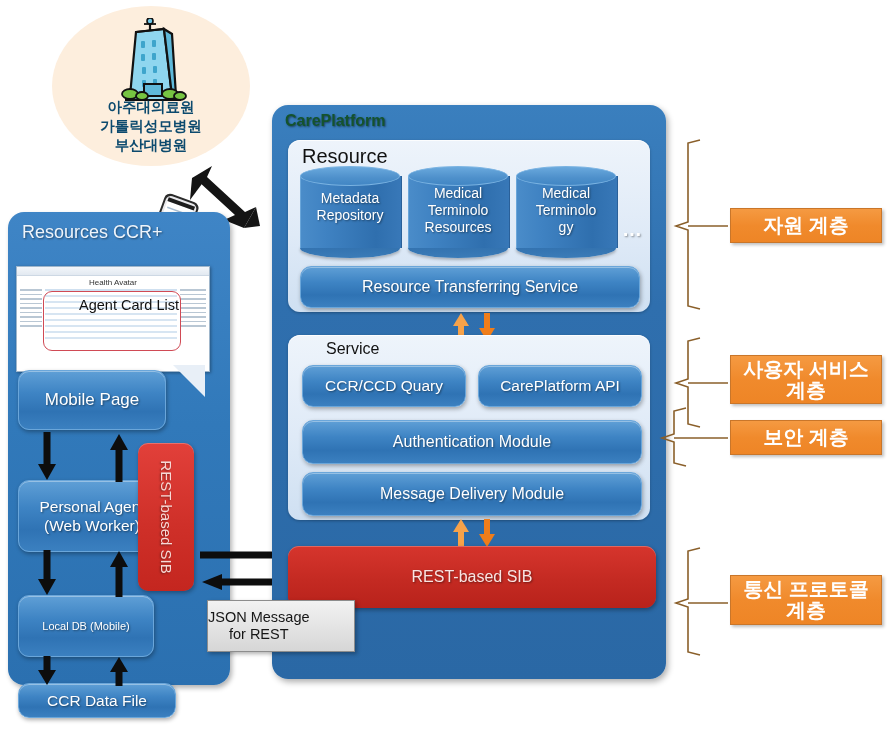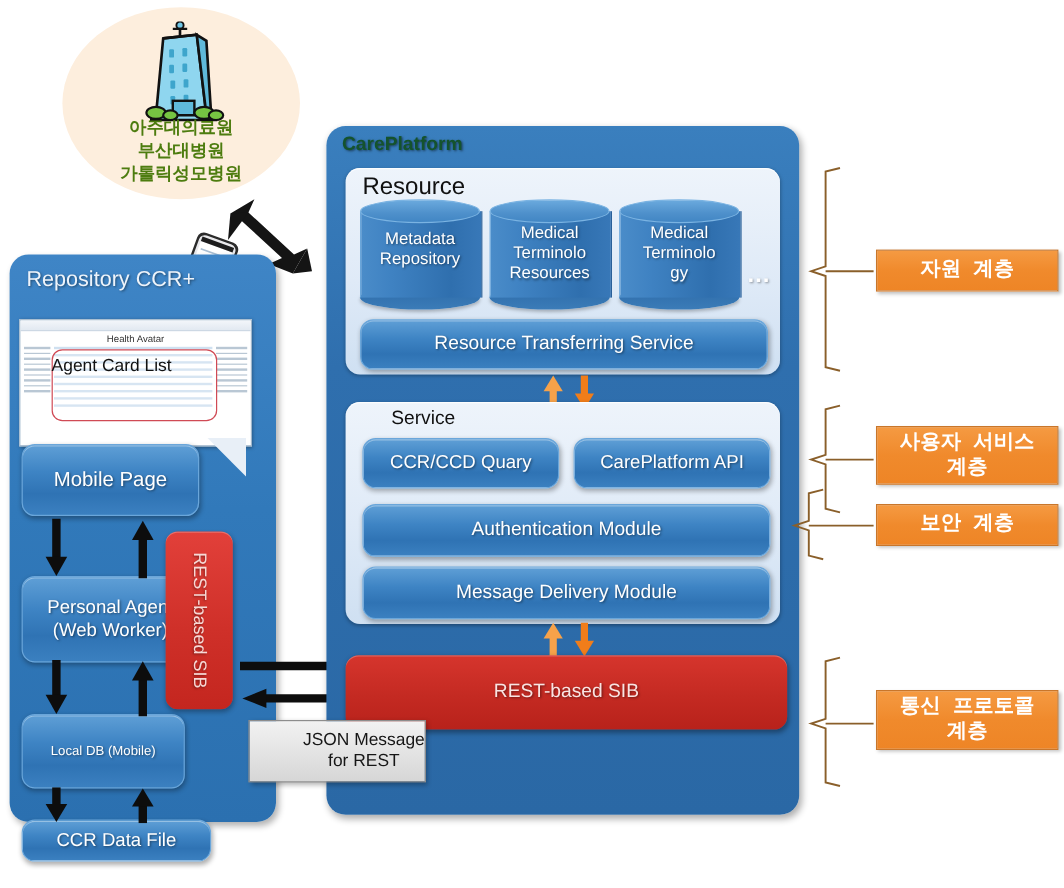--- a/index.html
+++ b/index.html
@@ -13,21 +13,21 @@
   .abs{position:absolute;}
 
   
   #hospital-ellipse{
     left:52px;top:6px;width:198px;height:160px;
     background:#fdeedd;border-radius:50%;
   }
   #hospital-icon{left:100px;top:18px;width:100px;height:92px;}
   #hospital-labels{
     left:52px;top:98px;width:198px;
-    text-align:center;color:#4d7c0f;
+    text-align:center;color:#0c4a6e;
     font-weight:bold;font-size:14.5px;line-height:19px;
     font-family:"DejaVu Sans",sans-serif;
     white-space:nowrap;
   }
 
   
   #hospital-platform-arrow{left:186px;top:160px;width:80px;height:80px;}
 
   
   #phone-icon{left:140px;top:190px;width:62px;height:84px;}
@@ -66,21 +66,21 @@
   #thumb-center{position:absolute;left:28px;top:22px;right:32px;height:78px;}
   .thumb-line{background:#cfe0f0;height:2px;margin-bottom:4px;}
   .thumb-line.s{background:#b9c7d4;height:1.5px;margin-bottom:3px;}
   #agent-card-box{
     position:absolute;left:26px;top:24px;width:136px;height:58px;
     border:1.5px solid #d04a55;border-radius:9px;
     background:rgba(255,255,255,.18);
   }
   #agent-card-label{
     position:absolute;left:26px;top:30px;width:136px;
-    text-align:left;color:#111;font-size:14.5px;line-height:17px;
+    text-align:right;color:#111;font-size:14.5px;line-height:17px;
   }
   
   #thumb-fold{
     left:173px;top:365px;width:0;height:0;
     border-left:32px solid transparent;
     border-top:32px solid #e8eff7;
   }
 
   
   .blue-box{
@@ -186,36 +186,36 @@
     color:#f9e4e2;font-size:16px;
     text-shadow:1px 1px 2px rgba(0,0,0,.45);
   }
 
   
   #json-message-box{
     left:207px;top:600px;width:146px;height:50px;
     background:linear-gradient(180deg,#f2f2f2 0%,#e3e3e3 55%,#d6d6d6 100%);
     border:1px solid #8d8d8d;
     box-shadow:2px 2px 4px rgba(0,0,0,.3);
-    display:flex;align-items:center;justify-content:flex-end;
+    display:flex;align-items:center;justify-content:flex-start;
     text-align:center;color:#161616;font-size:14.5px;line-height:17px;
   }
 
   
   .orange-arrows{position:absolute;width:54px;height:30px;}
 
   
   .layer-label{
     position:absolute;
     background:linear-gradient(180deg,#f59a42 0%,#f08a2c 50%,#ee8526 100%);
     border:1px solid #c9762a;
     display:flex;align-items:center;justify-content:center;
     text-align:center;
-    color:#ffffff;font-weight:bold;font-size:17px;line-height:21px;
-    font-family:Liberation Mono, monospace;
+    color:#ffffff;font-weight:bold;font-size:20px;line-height:21px;
+    font-family:Liberation Sans, sans-serif;
     box-shadow:2px 2px 3px rgba(0,0,0,.25);
     box-sizing:border-box;
   }
   #layer-resource{left:730px;top:208px;width:152px;height:35px;}
   #layer-user-service{left:730px;top:355px;width:152px;height:49px;}
   #layer-security{left:730px;top:420px;width:152px;height:35px;}
   #layer-comm{left:730px;top:575px;width:152px;height:50px;align-items:center;}
 
   
   #bracket-layer{left:0;top:0;width:887px;height:740px;pointer-events:none;}
@@ -253,22 +253,22 @@
   <g fill="#76c442" stroke="#111" stroke-width="1.8">
     <ellipse cx="30" cy="76" rx="8" ry="5"></ellipse>
     <ellipse cx="42" cy="78" rx="6" ry="4"></ellipse>
     <ellipse cx="70" cy="76" rx="8" ry="5"></ellipse>
     <ellipse cx="80" cy="78" rx="6" ry="4"></ellipse>
   </g>
 </svg>
 
 <div class="abs" id="hospital-labels">
   <div>아주대의료원</div>
+  <div>가톨릭성모병원</div>
   <div>부산대병원</div>
-  <div>가톨릭성모병원</div>
 </div>
 
 <svg class="abs" id="hospital-platform-arrow" viewBox="0 0 80 80">
   <path d="M6 18 L26 6 L21 17 L59 52 L70 47 L58 68 L38 60 L49 55 L12 21 Z" fill="#141414"></path>
   <path d="M6 18 L4 40 L21 17 Z" fill="#141414"></path>
   <path d="M70 47 L74 66 L58 68 Z" fill="#141414"></path>
 </svg>
 
 <svg class="abs" id="phone-icon" viewBox="0 0 62 84">
   <g transform="rotate(20 31 42)">
@@ -283,21 +283,21 @@
         <path d="M19 44 H43"></path>
         <path d="M19 50 H43"></path>
         <path d="M19 56 H40"></path>
     </g>
     <rect x="17" y="10" width="28" height="4" fill="#1d1d1d"></rect>
     <circle cx="31" cy="70" r="3.4" fill="#cfcfd4" stroke="#8a8a90"></circle>
   </g>
 </svg>
 
 <div class="abs" id="individual-ccr-panel"></div>
-<div class="abs" id="individual-ccr-title">Repository CCR+</div>
+<div class="abs" id="individual-ccr-title">Resources CCR+</div>
 
 <div class="abs" id="health-avatar-thumb">
   <div id="thumb-titlebar"></div>
   <div id="thumb-title">Health Avatar</div>
   <div id="thumb-leftcol">
     <div class="thumb-line s"></div>
       <div class="thumb-line s"></div>
       <div class="thumb-line s"></div>
     <div class="thumb-line s"></div>
       <div class="thumb-line s"></div>

